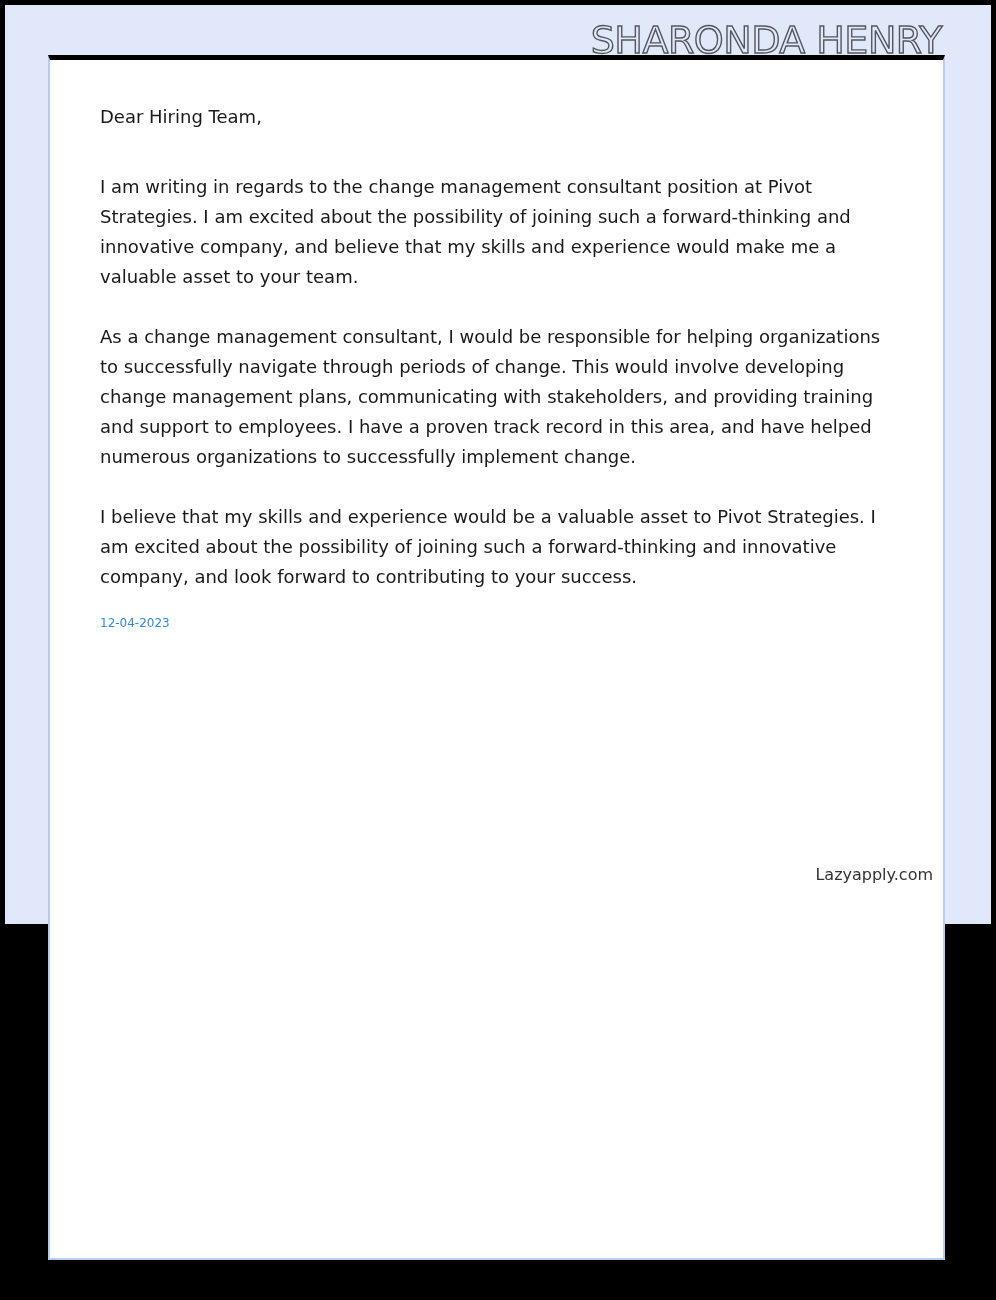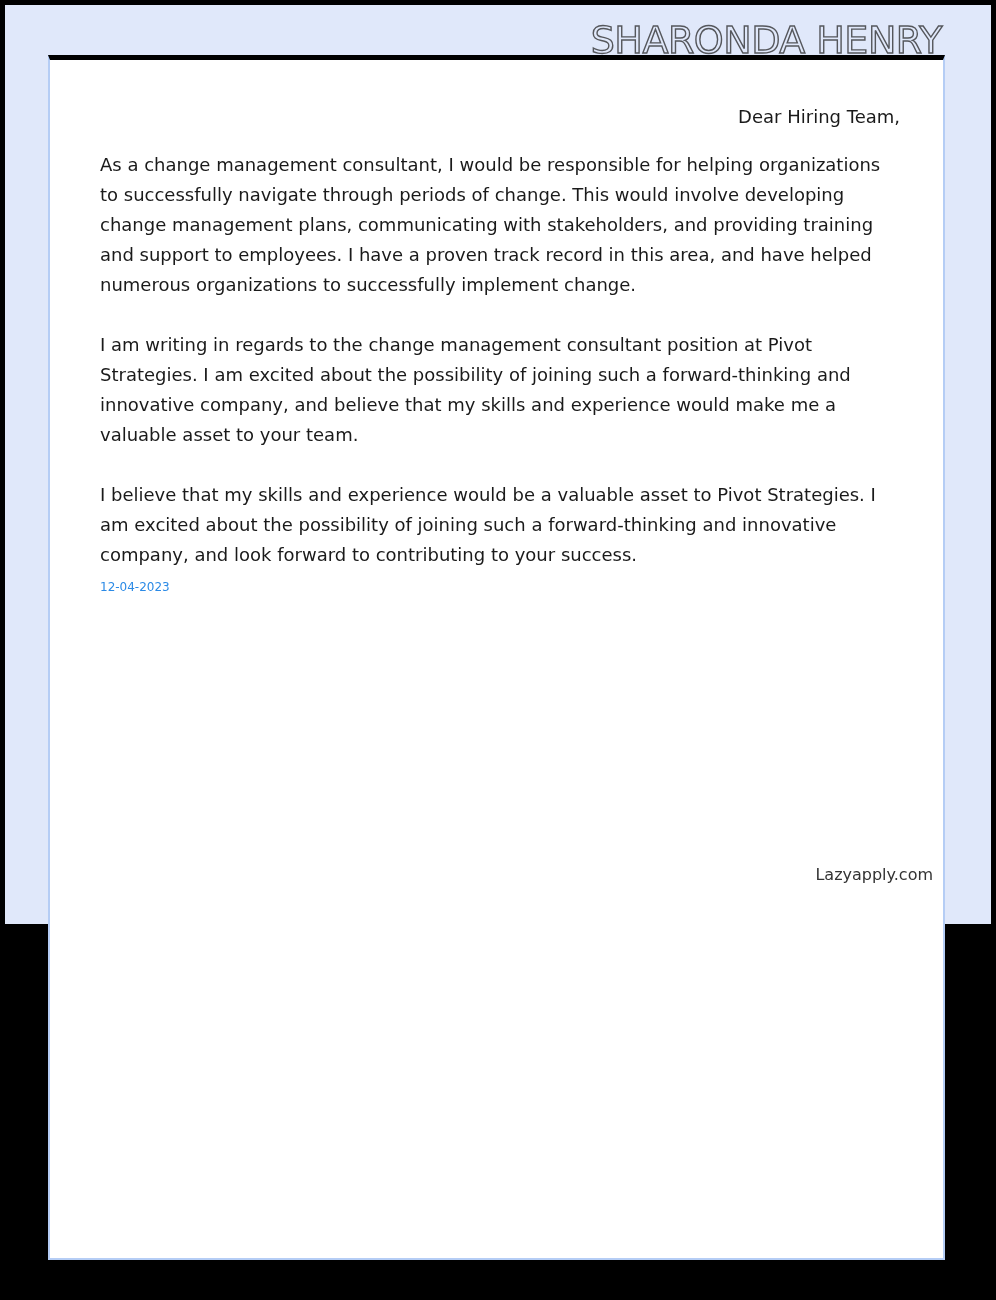--- a/index.html
+++ b/index.html
@@ -40,41 +40,41 @@
   }
   .content {
     position: absolute;
     left: 95px; top: 97px;
     width: 800px;
     font-size: 18px;
     line-height: 30px;
     color: #1a1a1a;
   }
   .content p { margin: 0 0 30px 0; }
-  .content p.salutation { margin-bottom: 18px; text-align: right; }
-  .content p.last { margin-bottom: 2px; }
+  .content p.salutation { margin-bottom: 40px; }
+  .content p.last { margin-bottom: 16px; }
   .date {
     color: #2b8ae6;
     font-size: 12px;
     line-height: 30px;
   }
   .footer {
     position: absolute;
     right: 58px; bottom: 40px;
     font-size: 16px;
     color: #333;
   }
 </style>
 </head>
 <body>
 
 <div class="frame">
   <div class="name">SHARONDA HENRY</div>
   <div class="page"></div>
   <div class="content">
     <p class="salutation">Dear Hiring Team,</p>
+    <p>I am writing in regards to the change management consultant position at Pivot Strategies. I am excited about the possibility of joining such a forward-thinking and innovative company, and believe that my skills and experience would make me a valuable asset to your team.</p>
     <p>As a change management consultant, I would be responsible for helping organizations to successfully navigate through periods of change. This would involve developing change management plans, communicating with stakeholders, and providing training and support to employees. I have a proven track record in this area, and have helped numerous organizations to successfully implement change.</p>
-    <p>I am writing in regards to the change management consultant position at Pivot Strategies. I am excited about the possibility of joining such a forward-thinking and innovative company, and believe that my skills and experience would make me a valuable asset to your team.</p>
     <p class="last">I believe that my skills and experience would be a valuable asset to Pivot Strategies. I am excited about the possibility of joining such a forward-thinking and innovative company, and look forward to contributing to your success.</p>
     <div class="date">12-04-2023</div>
   </div>
   <div class="footer">Lazyapply.com</div>
 </div>
 
 </body></html>

